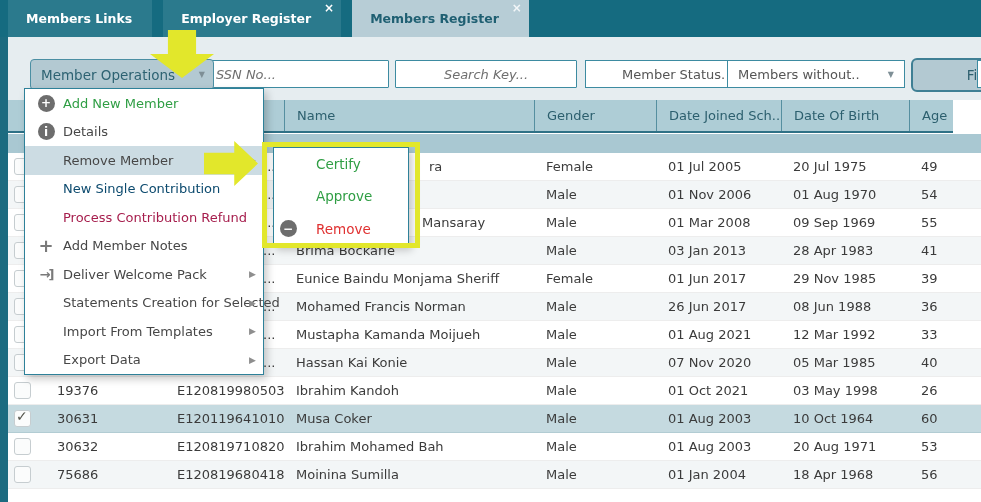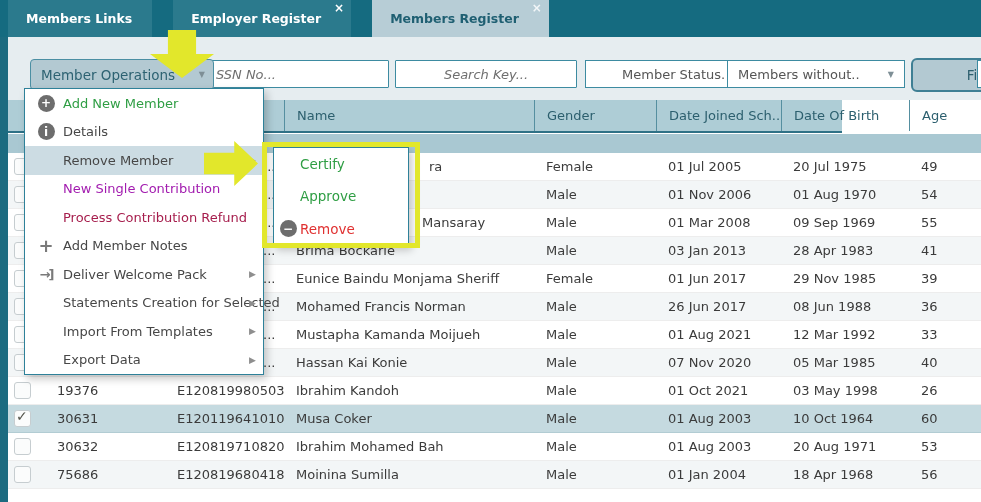--- a/index.html
+++ b/index.html
@@ -1,21 +1,21 @@
 <!DOCTYPE html>
 <html><head>
 <meta charset="utf-8">
 <style>
   html,body{margin:0;padding:0;background:#fff;}
   .screen{position:relative;width:981px;height:502px;overflow:hidden;
     font-family:"DejaVu Sans","Liberation Sans",sans-serif;background:#ffffff;}
 
   
   .tabbar{position:absolute;left:0;top:0;width:981px;height:37px;background:#156b80;display:flex;align-items:stretch;}
-  .tab{position:relative;display:flex;align-items:center;padding:0 30px 0 18px;margin-right:21px;
+  .tab{position:relative;display:flex;align-items:center;padding:0 30px 0 18px;margin-right:11px;
        background:#2b7a8d;color:#ffffff;font-size:12.5px;font-weight:bold;cursor:default;}
   .tab:first-child{margin-left:8px;padding-right:20px;}
   .tab.active{background:#b7cdd6;color:#1f5f72;}
   .tab-close{position:absolute;top:2px;right:7px;font-size:12px;font-weight:bold;color:#ffffff;line-height:1;}
   .tab.active .tab-close{color:#f2f6f8;}
 
   
   .left-strip{position:absolute;left:0;top:37px;width:8px;height:465px;background:#1c6b80;z-index:2;}
 
   
@@ -33,21 +33,21 @@
      display:flex;align-items:center;justify-content:space-between;padding:0 10px;color:#555;font-size:13px;}
   .dd-status{left:585px;width:112px;padding-left:36px;}
   .dd-without{left:727px;width:156px;}
   .btn-filter{position:absolute;left:911px;top:58px;width:57px;height:30px;background:#b3c9d2;
      border:2px solid #3f7f94;border-radius:6px;display:flex;align-items:center;justify-content:center;
      color:#2d5f6e;font-size:13.5px;padding-left:42px;}
   .partial-ctl{position:absolute;left:977px;top:60px;width:4px;height:26px;background:#fff;border:1px solid #3d8ba1;border-right:none;}
 
   
   .grid-cols{display:grid;grid-template-columns:37px 120px 119px 250px 122px 125px 128px 72px;}
-  .tbl-header{position:absolute;left:8px;top:100px;width:834px;height:31px;background:#aecdd6;border-bottom:2px solid #2e7186;}
+  .tbl-header{position:absolute;left:8px;top:100px;width:945px;height:31px;background:#aecdd6;border-bottom:2px solid #2e7186;}
   .hcell{display:flex;align-items:center;padding-left:12px;color:#2c5f6e;font-size:13px;overflow:hidden;white-space:nowrap;}
   .hcell + .hcell{border-left:1px solid #558fa0;}
   .group-band{position:absolute;left:8px;top:134px;width:973px;height:19px;background:#a9c8d2;border-bottom:1px solid #4d8799;}
   .tbl-rows{position:absolute;left:8px;top:153px;width:973px;}
   .tbl-row{height:27px;align-items:center;font-size:13px;color:#3b3b3b;background:#fff;border-bottom:1px solid #ededed;}
   .tbl-row:nth-child(even){background:#f3f6f7;}
   .tbl-row.selected{background:#c5dae0;border-bottom:1px solid #b2ccd3;}
   .cell{padding-left:12px;overflow:hidden;white-space:nowrap;}
   .c-check{display:flex;padding-left:6px;}
   .checkbox{width:15px;height:15px;border:1px solid #c6cdd0;border-radius:3px;background:#fbfcfc;position:relative;}
@@ -58,33 +58,33 @@
   .tbl-row:nth-child(-n+8) .c-ssn{padding-left:98px;}
 
   
   .menu{position:absolute;left:24px;top:88px;width:238px;height:285px;background:#fff;border:1px solid #2e8199;
      box-shadow:3px 4px 8px rgba(0,0,0,.22);z-index:10;display:flex;flex-direction:column;}
   .menu-item{flex:1;display:flex;align-items:center;padding-left:8px;position:relative;font-size:13px;}
   .menu-item.highlight{background:#ccdce3;}
   .mi-icon{width:26px;display:flex;justify-content:center;align-items:center;flex:none;}
   .mi-label{margin-left:4px;white-space:nowrap;}
   .mi-arrow{position:absolute;right:7px;color:#8e8e8e;font-size:9px;}
-  .c-green{color:#2f9e44;} .c-dark{color:#474747;} .c-indigo{color:#a21caf;}
+  .c-green{color:#2f9e44;} .c-dark{color:#474747;} .c-indigo{color:#0c4a6e;}
   .c-crimson{color:#a61e4d;} .c-red{color:#e03131;}
   .icon-circle{width:17px;height:17px;border-radius:50%;background:#6d6d6d;color:#fff;font-size:12px;
      font-weight:bold;display:flex;align-items:center;justify-content:center;line-height:1;}
   .plain-plus{color:#7a7a7a;font-size:18px;font-weight:bold;line-height:1;}
   .signin-icon{color:#7a7a7a;font-size:13px;font-weight:bold;letter-spacing:-2px;}
 
   
   .submenu{position:absolute;left:273px;top:147px;width:134px;height:97px;background:#fff;border:1px solid #2e8199;
      box-shadow:3px 4px 8px rgba(0,0,0,.22);z-index:11;display:flex;flex-direction:column;}
   .submenu-item{flex:1;display:flex;align-items:center;padding-left:4px;font-size:13.5px;}
   .smi-icon{width:20px;display:flex;justify-content:center;align-items:center;flex:none;}
-  .smi-label{margin-left:2px;}
+  .smi-label{margin-left:18px;}
 
   
   .anno{position:absolute;z-index:20;}
   .anno-arrow-down{left:150px;top:30px;width:64px;height:48px;background:#e2e72b;
      clip-path:polygon(28% 0,72% 0,72% 50%,100% 50%,50% 100%,0 50%,28% 50%);}
   .anno-arrow-right{left:204px;top:141px;width:54px;height:45px;background:#e2e72b;
      clip-path:polygon(0 26%,56% 26%,56% 0,100% 50%,56% 100%,56% 74%,0 74%);}
   .anno-rect{left:262px;top:142px;width:148px;height:96px;border:5px solid #e2e72b;background:transparent;z-index:21;}
 </style>
 </head>

